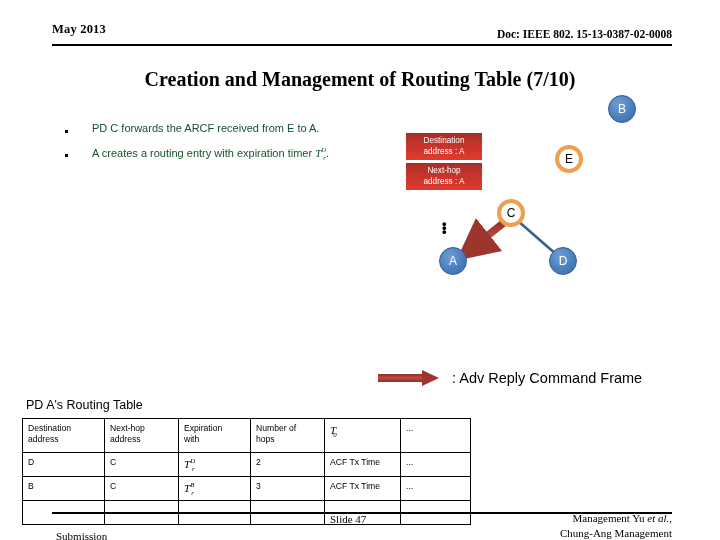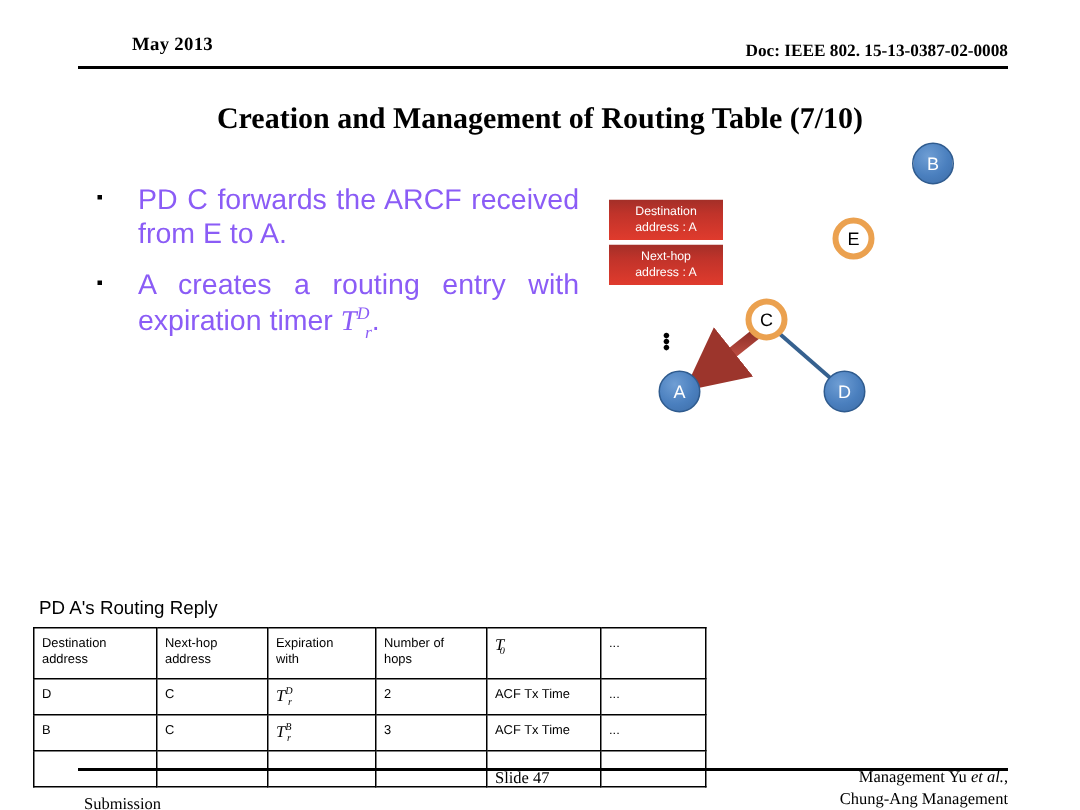--- a/index.html
+++ b/index.html
@@ -7,42 +7,42 @@
     width:720px;height:540px;background:#ffffff;
     font-family:"Liberation Sans", sans-serif;
     position:relative;overflow:hidden;
   }
   .slide{position:absolute;inset:0;}
 
   
   .hdr-date{
     position:absolute;left:52px;top:22px;
     font-family:"Liberation Serif", serif;font-weight:bold;
-    font-size:12.5px;color:#000;letter-spacing:.2px;margin-left:36px;
+    font-size:12.5px;color:#000;letter-spacing:.2px;
   }
   .hdr-doc{
     position:absolute;right:48px;top:28px;
     font-family:"Liberation Serif", serif;font-weight:bold;
     font-size:11.5px;color:#000;white-space:nowrap;
   }
   .hdr-rule{
     position:absolute;left:52px;top:44px;width:620px;height:2px;background:#000;
   }
 
   
   .title{
     position:absolute;left:0;top:68px;width:720px;text-align:center;
     font-family:"Liberation Serif", serif;font-weight:bold;
     font-size:20px;color:#000;
   }
 
   
   .bullets{position:absolute;left:56px;top:122px;width:330px;}
   .bullet{position:relative;padding-left:36px;margin-bottom:11px;
-          font-size:19px;line-height:1.22;color:#8b5cf6;text-align:justify;}
+          font-size:11px;line-height:1.22;color:#14532d;text-align:justify;}
   .bullet::before{
     content:"";position:absolute;left:9px;top:8px;width:3px;height:3px;
     background:#000;
   }
   .mathvar{font-family:"Liberation Serif", serif;font-style:italic;}
   sup.mv,sub.mv{font-family:"Liberation Serif", serif;font-style:italic;font-size:.62em;}
   sup.mv{vertical-align:super;}
   sub.mv{vertical-align:sub;margin-left:-3px;}
 
   
@@ -182,22 +182,29 @@
         <span>C</span>
       </div>
     <div class="node filled" style="left:39px;top:152px;">
         <span>A</span>
       </div>
     <div class="node filled" style="left:149px;top:152px;">
         <span>D</span>
       </div>
   </div>
 
-
-  <div class="tbl-caption">PD A's Routing Reply</div>
+  <div class="legend">
+    <div class="legend-arrow">
+      <div class="shaft"></div>
+        <div class="head"></div>
+    </div>
+    <div class="legend-label">: Adv Reply Command Frame</div>
+  </div>
+
+  <div class="tbl-caption">PD A's Routing Table</div>
   <table class="rt">
     <colgroup>
       <col class="c1">
         <col class="c2">
         <col class="c3">
         <col class="c4">
         <col class="c5">
         <col class="c6">
     </colgroup>
     <tbody>

